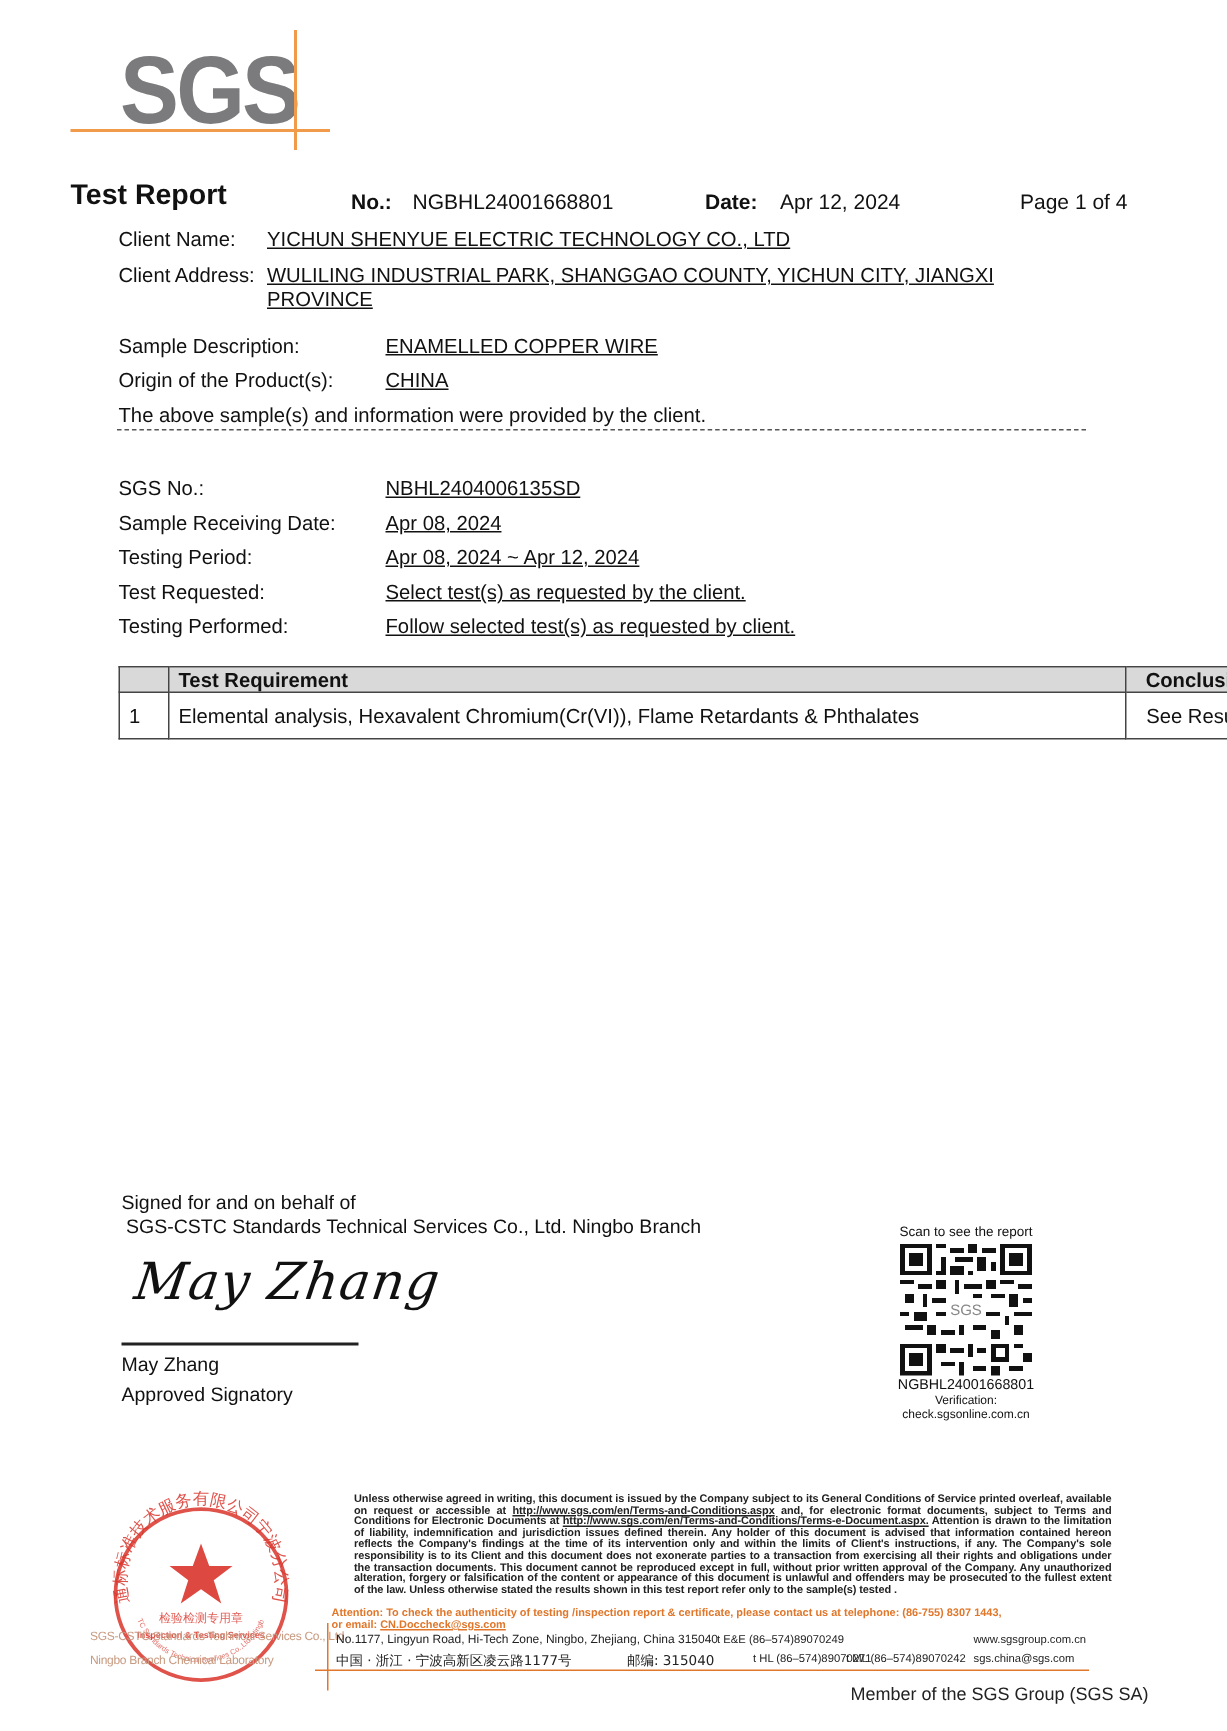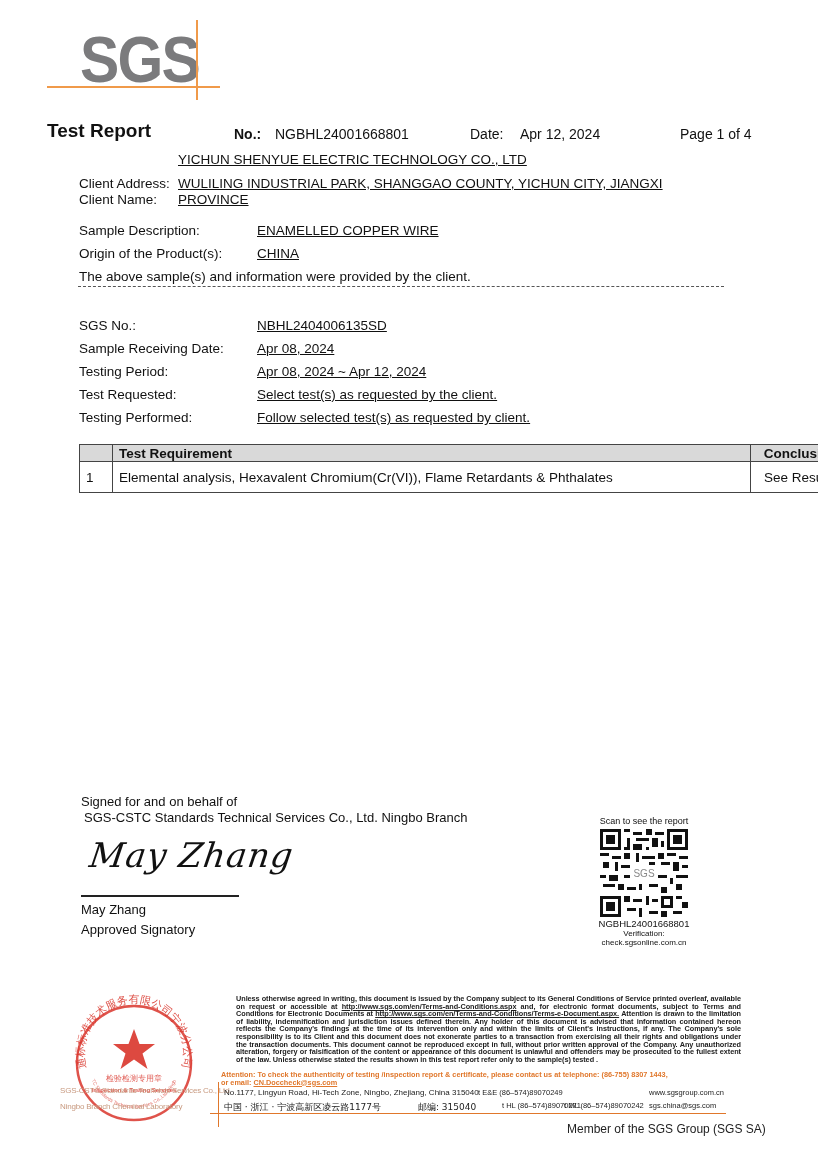--- a/index.html
+++ b/index.html
@@ -11,21 +11,21 @@
   
   .logo { left: 44px; top: 18px; width: 180px; height: 84px; }
   .logo-text { position: absolute; left: 36px; top: 10px; font-family: "Liberation Sans", sans-serif; font-weight: bold; font-size: 64px; line-height: 64px; color: #7b7b7d; letter-spacing: -2px; transform: scaleX(0.92); transform-origin: left top; }
   .logo-hline { position: absolute; left: 3px; top: 68px; width: 173px; height: 2px; background: #f09a4a; }
   .logo-vline { position: absolute; left: 152px; top: 2px; width: 2px; height: 80px; background: #f09a4a; }
 
   
   .hdr-title { left: 47px; top: 120px; font-size: 19px; font-weight: bold; }
   .hdr-no-label { left: 234px; top: 126px; font-size: 14px; font-weight: bold; }
   .hdr-no-value { left: 275px; top: 126px; font-size: 14px; }
-  .hdr-date-label { left: 470px; top: 126px; font-size: 14px; font-weight: normal; }
+  .hdr-date-label { left: 470px; top: 126px; font-size: 14px; font-weight: bold; }
   .hdr-date-value { left: 520px; top: 126px; font-size: 14px; }
   .hdr-page { left: 680px; top: 126px; font-size: 14px; }
 
   .field-label { font-size: 13.5px; }
   .field-value { font-size: 13.5px; text-decoration: underline; }
 
   .dash-line { left: 78px; top: 286px; width: 646px; height: 0; border-top: 1px dashed #555; }
 
   
   .req-table { left: 79px; top: 444px; width: 772px; border-collapse: collapse; font-size: 13.5px; }
@@ -77,21 +77,21 @@
   <div class="logo-vline"></div>
 </div>
 
 <div class="abs hdr-title">Test Report</div>
 <div class="abs hdr-no-label">No.:</div>
 <div class="abs hdr-no-value">NGBHL24001668801</div>
 <div class="abs hdr-date-label">Date:</div>
 <div class="abs hdr-date-value">Apr 12, 2024</div>
 <div class="abs hdr-page">Page 1 of 4</div>
 
-<div class="abs field-label" style="left:79px; top:152px;margin-top:40px;">Client Name:</div>
+<div class="abs field-label" style="left:79px; top:152px;">Client Name:</div>
 <div class="abs field-value" style="left:178px; top:152px;">YICHUN SHENYUE ELECTRIC TECHNOLOGY CO., LTD</div>
 <div class="abs field-label" style="left:79px; top:176px;">Client Address:</div>
 <div class="abs field-value" style="left:178px; top:176px;">WULILING INDUSTRIAL PARK, SHANGGAO COUNTY, YICHUN CITY, JIANGXI</div>
 <div class="abs field-value" style="left:178px; top:192px;">PROVINCE</div>
 
 <div class="abs field-label" style="left:79px; top:223px;">Sample Description:</div>
 <div class="abs field-value" style="left:257px; top:223px;">ENAMELLED COPPER WIRE</div>
 <div class="abs field-label" style="left:79px; top:246px;">Origin of the Product(s):</div>
 <div class="abs field-value" style="left:257px; top:246px;">CHINA</div>
 <div class="abs field-label" style="left:79px; top:269px;">The above sample(s) and information were provided by the client.</div>

